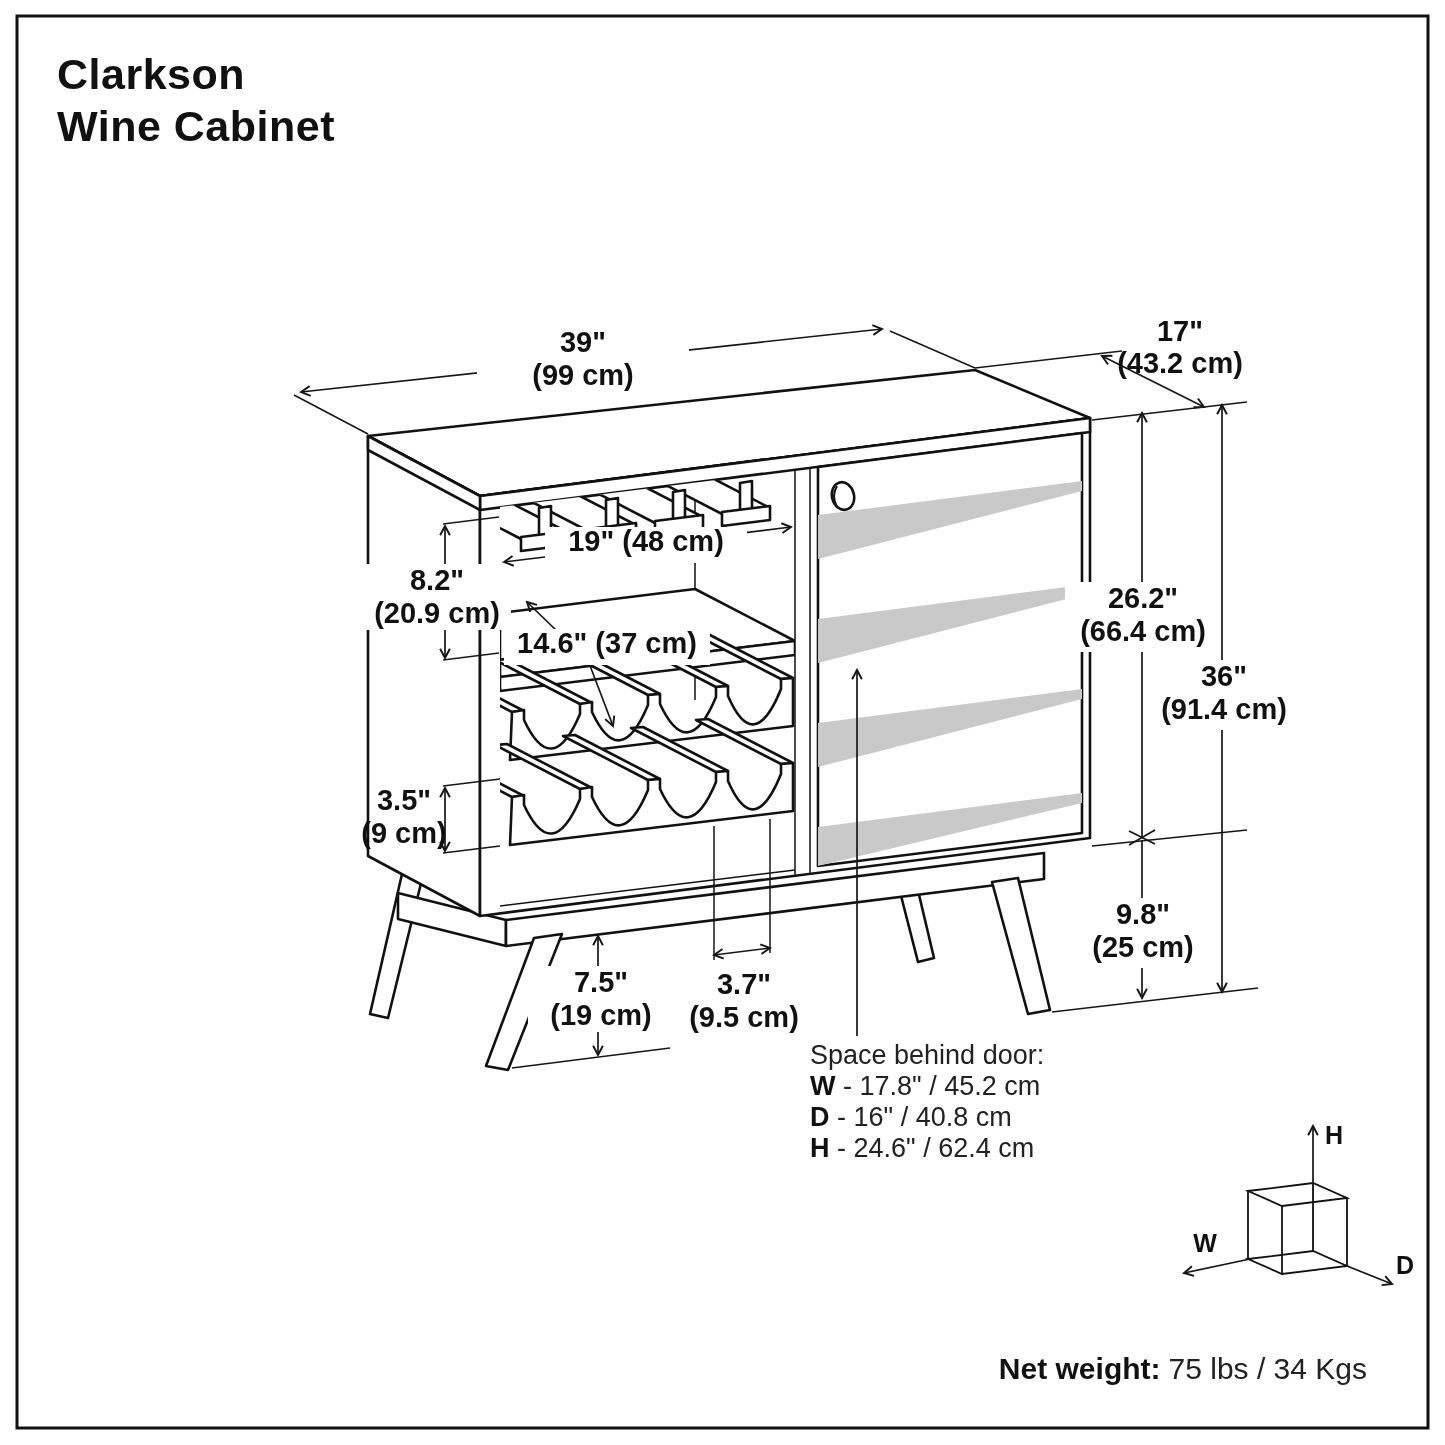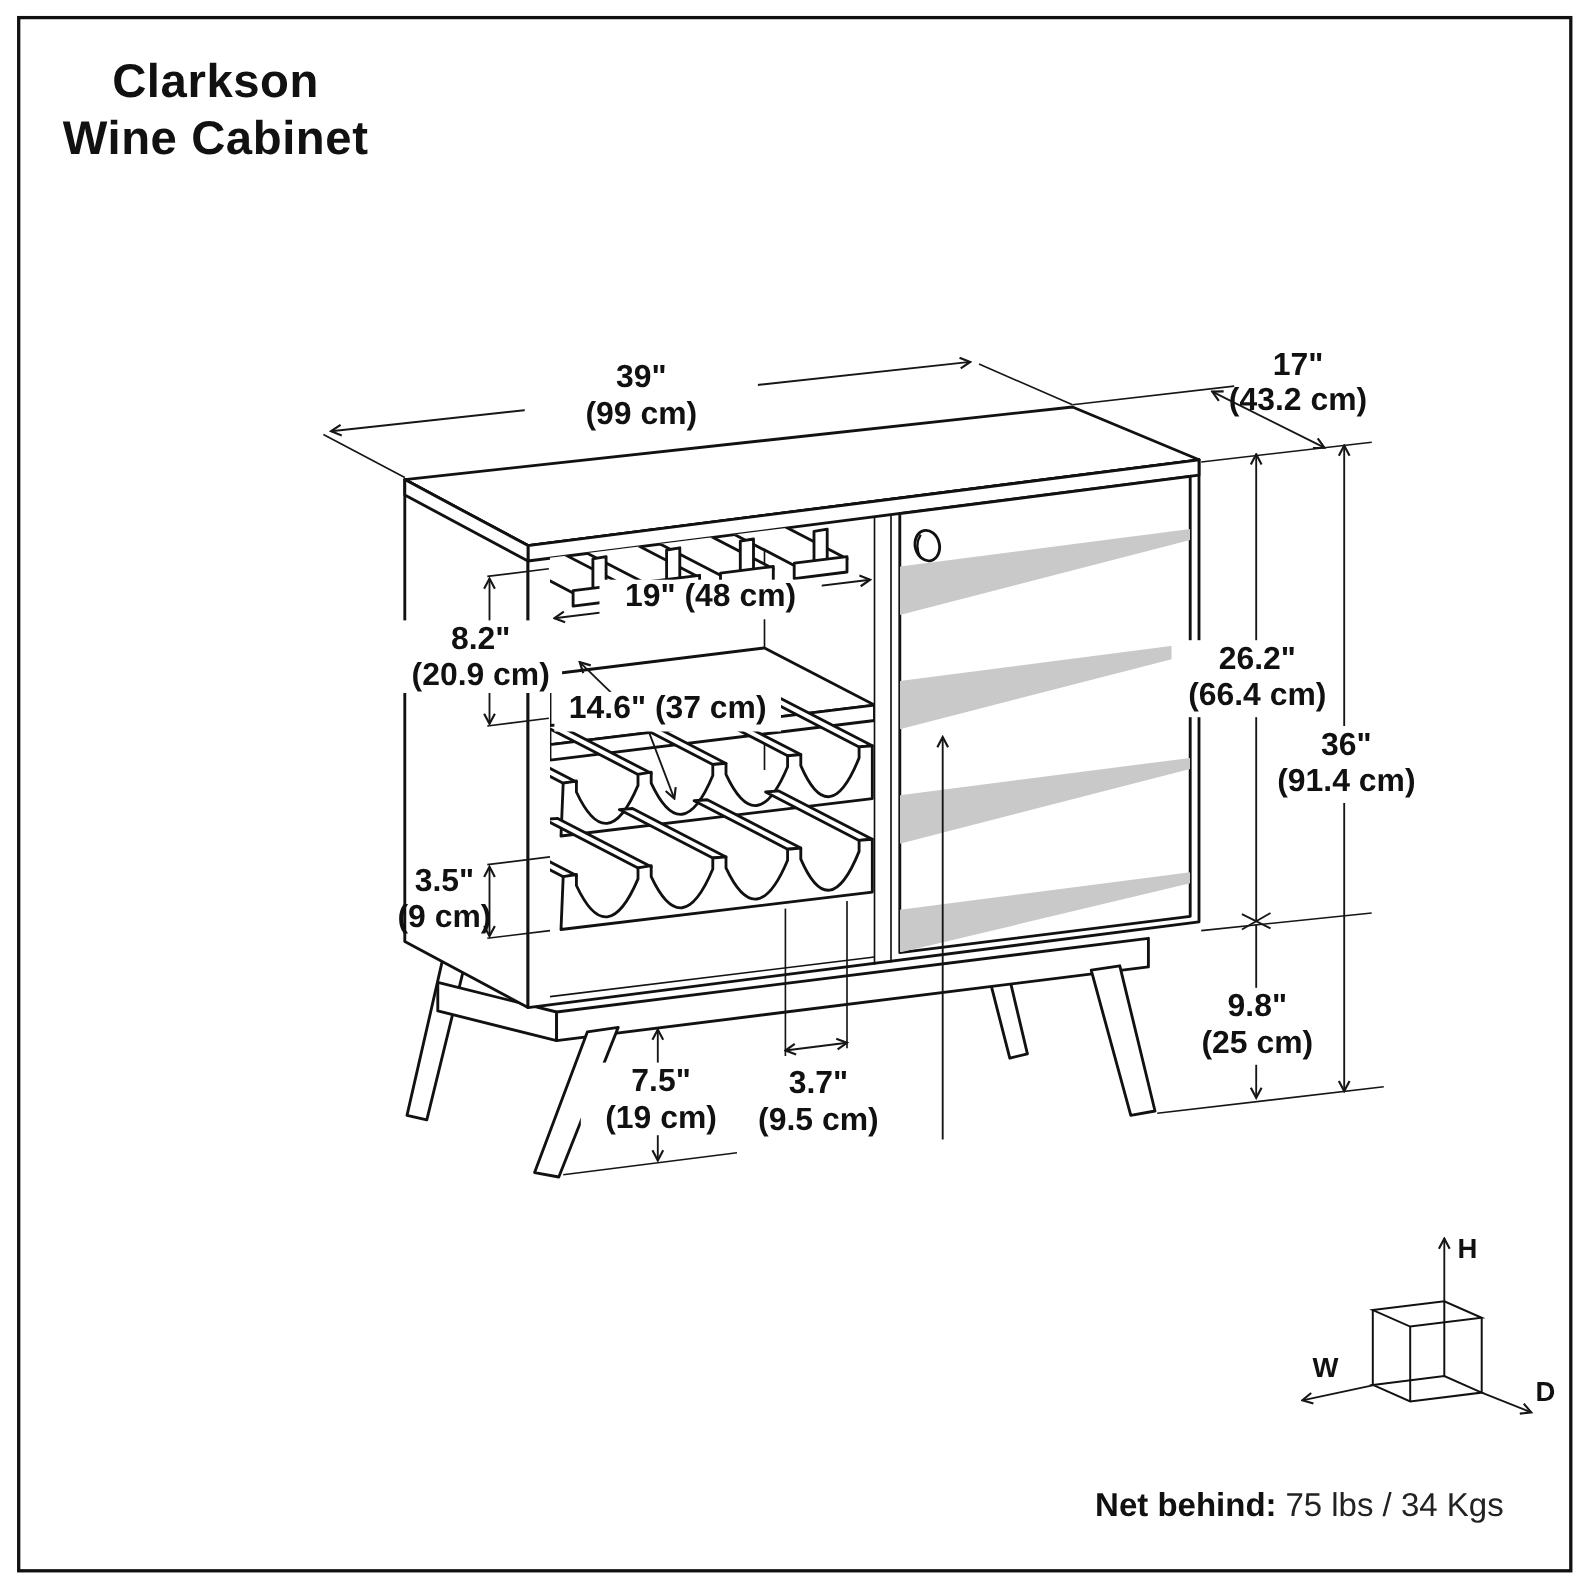--- a/index.html
+++ b/index.html
@@ -7,21 +7,21 @@
          font-family:"Liberation Sans",sans-serif;color:#111;overflow:hidden;}
   #stage svg{position:absolute;left:0;top:0;}
   .cab{fill:#fff;stroke:#111;stroke-width:2.6;stroke-linejoin:round;}
   .cabthin{fill:none;stroke:#111;stroke-width:1.5;}
   .dim{fill:none;stroke:#161616;stroke-width:1.7;}
   .ext{fill:none;stroke:#161616;stroke-width:1.5;}
   .dt{font:600 29px "Liberation Sans",sans-serif;fill:#111;text-anchor:middle;}
   .axl{font:700 25px "Liberation Sans",sans-serif;fill:#111;text-anchor:middle;}
   .bg{fill:#fff;}
   .title{position:absolute;left:57px;top:48px;font-size:43px;font-weight:700;
-         line-height:52px;letter-spacing:.5px;text-align:center;}
+         line-height:52px;letter-spacing:.5px;}
   .space-block{position:absolute;left:810px;top:1040px;font-size:27px;line-height:31px;color:#222;}
   .space-block b{color:#111;}
   .netweight{position:absolute;top:1352px;right:78px;font-size:30px;color:#222;}
   .netweight b{color:#111;}
   .netweight span{margin-left:8px;margin-top:35px;}
 </style>
 </head>
 <body>
 
 <div id="stage">
@@ -233,17 +233,32 @@
     <text class="axl" x="1205" y="1252" stroke="none">W</text>
     <text class="axl" x="1405" y="1274" stroke="none">D</text>
   </g>
 </svg>
 
   <div class="title">
     <div>Clarkson</div>
     <div>Wine Cabinet</div>
   </div>
 
+  <div class="space-block">
+    <div>Space behind door:</div>
+    <div>
+      <b>W</b>
+      <span>- 17.8" / 45.2 cm</span>
+    </div>
+    <div>
+      <b>D</b>
+      <span>- 16" / 40.8 cm</span>
+    </div>
+    <div>
+      <b>H</b>
+      <span>- 24.6" / 62.4 cm</span>
+    </div>
+  </div>
 
   <div class="netweight">
-    <b>Net behind:</b><span>75 lbs / 34 Kgs</span>
+    <b>Net weight:</b><span>75 lbs / 34 Kgs</span>
   </div>
 </div>
 
 </body></html>

